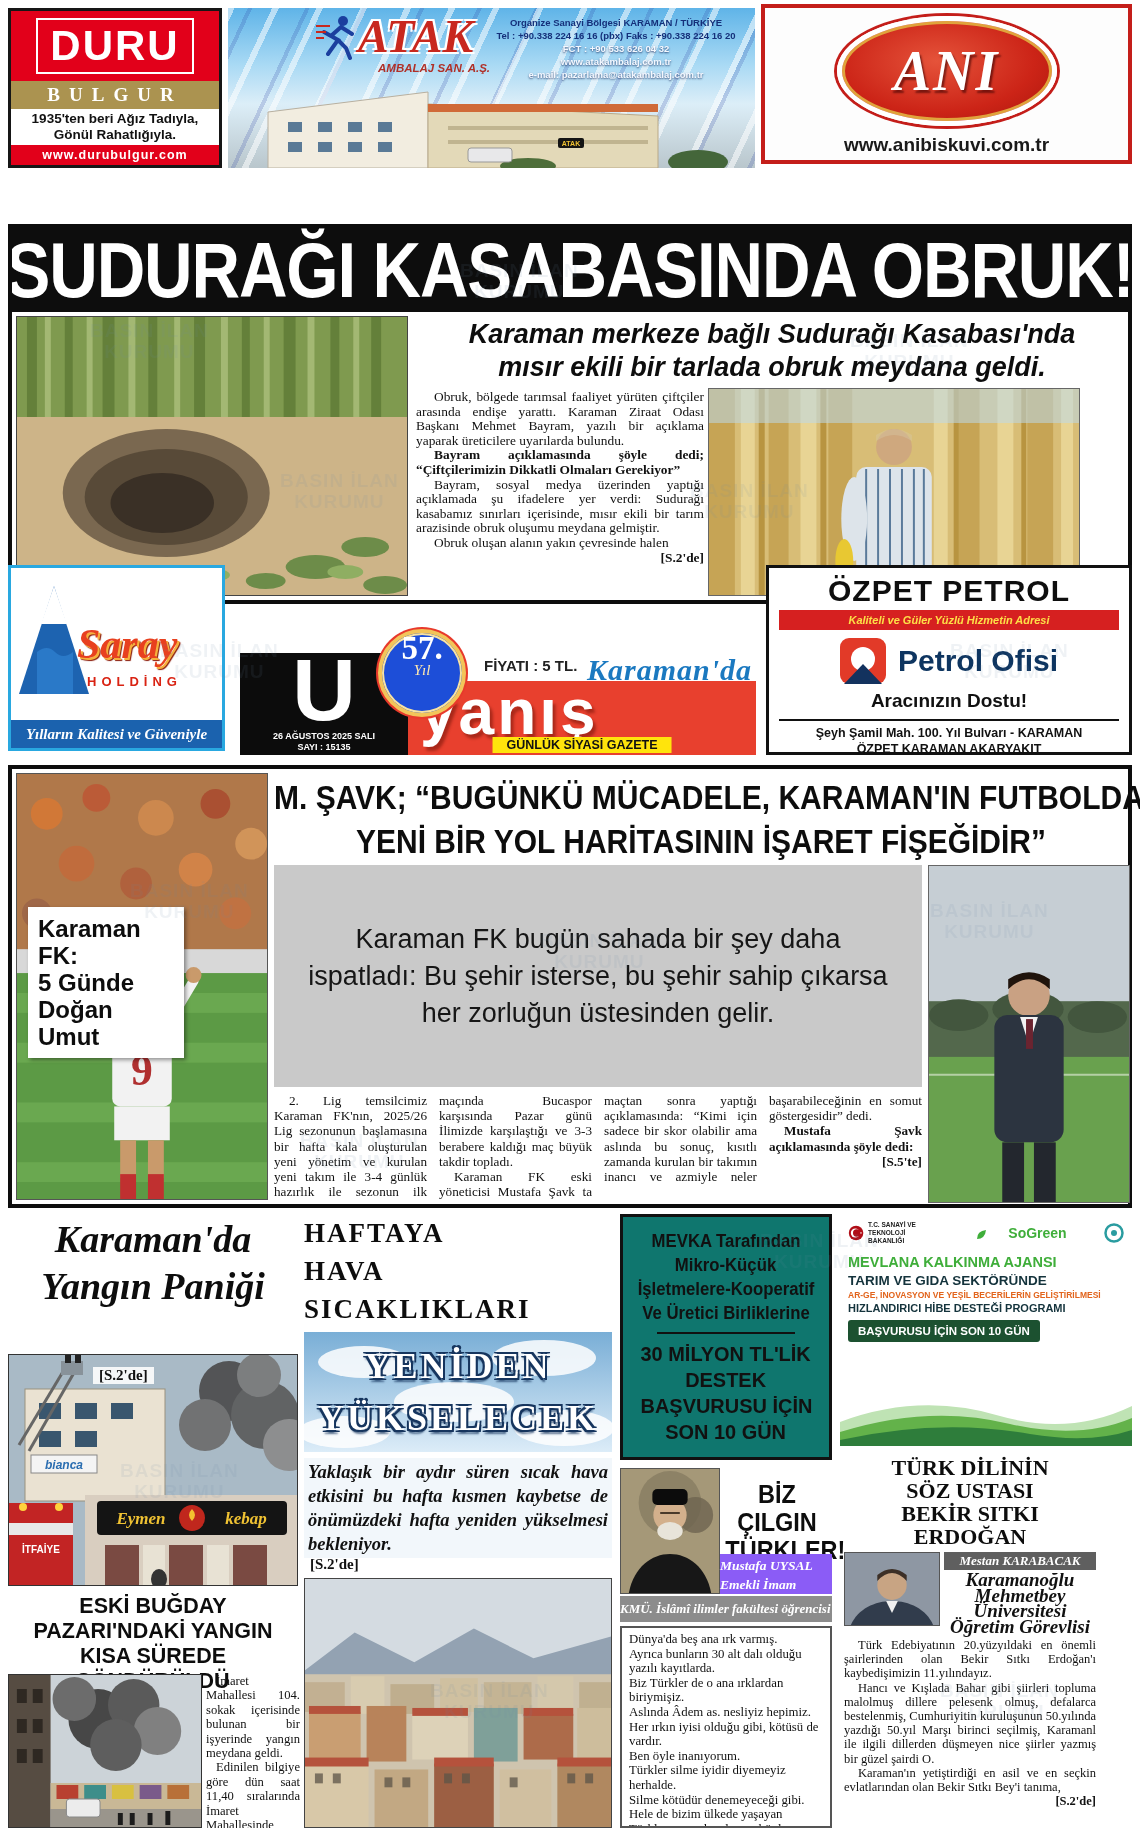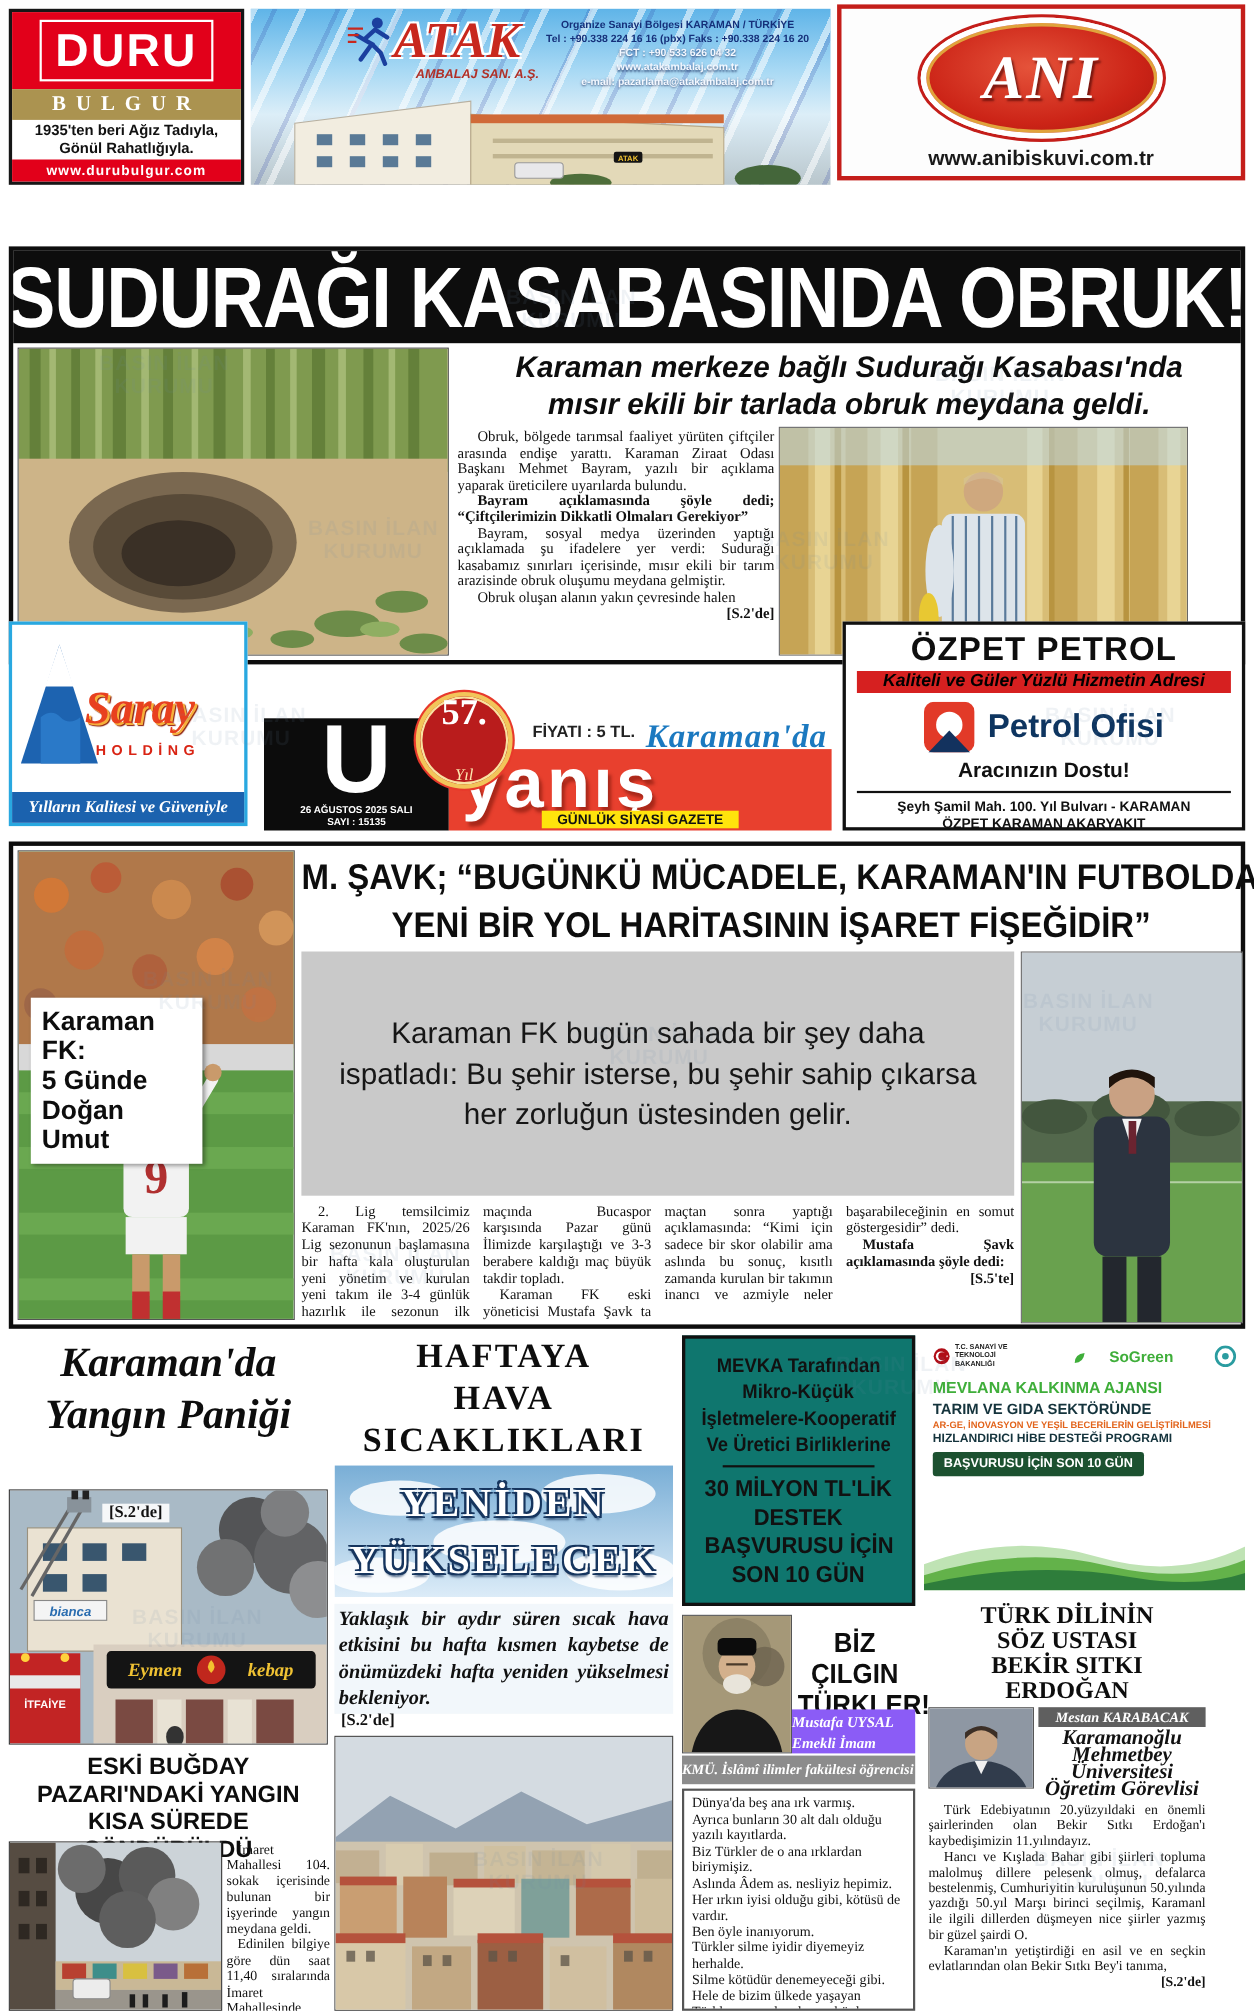--- a/index.html
+++ b/index.html
@@ -75,31 +75,31 @@
   .uyanis { left:236px; top:565px; width:524px; height:192px; }
   .uy-black { position:absolute; left:4px; top:88px; width:168px; height:102px; background:#0c0c0c; }
   .uy-u { color:#fff; font-weight:900; font-size:88px; line-height:70px; text-align:center; margin-top:2px;}
   .uy-date { position:absolute; bottom:2px; width:100%; text-align:center; color:#fff; font-size:9px; font-weight:700; line-height:11px; }
   .uy-red { position:absolute; left:172px; top:116px; right:4px; height:74px; background:#e8402e; overflow:hidden;}
   .uy-rest { color:#fff; font-weight:900; font-size:64px; line-height:62px; padding-left:12px; letter-spacing:3px;
              text-shadow:3px 4px 3px rgba(90,10,0,.45); }
   .uy-yellow { position:absolute; bottom:2px; left:50%; transform:translateX(-50%); background:#ffe40c; color:#111;
                font-weight:800; font-size:12.5px; padding:1px 14px; white-space:nowrap; }
   .uy-badge { position:absolute; left:142px; top:64px; width:88px; height:88px; border-radius:50%;
-              background:#b91c1c; border:4px solid #f2c55a; box-shadow:0 0 0 2px #e8392b, inset 0 0 0 2px #f8e2a0;
-              display:flex; flex-direction:column; align-items:center; justify-content:space-between; z-index:5;}
+              background:#1d4ed8; border:4px solid #f2c55a; box-shadow:0 0 0 2px #e8392b, inset 0 0 0 2px #f8e2a0;
+              display:flex; flex-direction:column; align-items:center; justify-content:flex-start; z-index:5;}
   .uy-badge .n { color:#fff; font-family:"Liberation Serif",serif; font-weight:900; font-size:33px; line-height:30px;}
   .uy-badge .y { color:#ffe9b0; font-family:"Liberation Serif",serif; font-style:italic; font-size:15px; line-height:15px;}
   .uy-price { position:absolute; left:248px; top:92px; font-size:15px; font-weight:600; color:#222; }
   .uy-region { position:absolute; right:8px; top:88px; color:#1b79c0; font-family:"Liberation Serif",serif;
                font-weight:800; font-style:italic; font-size:30px; letter-spacing:1px;}
 
   .ozpet { left:766px; top:565px; width:366px; height:190px; border:3px solid #111; background:#fff; padding:6px 10px; }
   .oz-brand { text-align:center; font-weight:900; font-size:30px; letter-spacing:1px; color:#0e0e0e; line-height:34px;}
-  .oz-strip { background:#d62020; color:#000000; font-style:italic; font-weight:700; font-size:16px; text-align:center;
+  .oz-strip { background:#d62020; color:#fde047; font-style:italic; font-weight:700; font-size:11px; text-align:center;
               line-height:20px; height:20px; margin-top:2px;}
   .oz-row { display:flex; align-items:center; justify-content:center; gap:12px; margin-top:8px; }
   .oz-po { color:#0e3560; font-weight:800; font-size:30px; }
   .oz-slogan { text-align:center; font-weight:800; font-size:19px; margin-top:6px; }
   .oz-div { border-top:2px solid #111; margin:7px 0 4px; }
   .oz-addr { text-align:center; font-weight:700; font-size:12.5px; line-height:16px;}
   .oz-co { text-align:center; font-weight:800; font-size:12.5px; line-height:16px;}
 
   
   .sec-fb { left:8px; top:765px; width:1124px; height:443px; border:4px solid #0d0d0d; background:#fff; }
@@ -120,22 +120,22 @@
                  font-family:"Liberation Serif",serif; font-style:italic; font-weight:900; font-size:38px; line-height:47px; }
   .fire-photo { left:8px; top:1354px; width:290px; height:232px; border:1px solid #333; }
   .fire-ref { position:absolute; left:84px; top:12px; background:rgba(255,255,255,.88); padding:0 6px;
               font-family:"Liberation Serif",serif; font-weight:700; font-size:15px; }
   .eski-head { left:8px; top:1594px; width:290px; text-align:center; font-weight:800; font-size:21.5px; line-height:25px; color:#0d0d0d;}
   .smoke-photo { left:8px; top:1674px; width:194px; height:154px; border:1px solid #333; }
   .fire-body { left:206px; top:1674px; width:94px; height:154px; overflow:hidden;
                font-family:"Liberation Serif",serif; font-size:12.6px; line-height:14.4px; text-align:justify; hyphens:auto;}
   .fire-body p { text-indent:10px; }
 
-  .weather-head { left:304px; top:1214px; width:308px; text-align:center; color:#0d0d0d;
-                  font-family:"Liberation Serif",serif; font-weight:900; font-size:31px; line-height:38px; letter-spacing:2px;}
+  .weather-head { left:304px; top:1214px; width:308px; text-align:left; color:#0d0d0d;
+                  font-family:"Liberation Serif",serif; font-weight:900; font-size:27px; line-height:38px; letter-spacing:2px;}
   .weather-sky { left:304px; top:1332px; width:308px; height:120px; overflow:hidden; }
   .weather-sky .txt { position:absolute; inset:0; display:flex; flex-direction:column; align-items:center; justify-content:center; }
   .weather-sky .txt div { color:#fff; font-family:"Liberation Serif",serif; font-weight:900; font-size:36px; line-height:52px; letter-spacing:3px;
       text-shadow:-2px -2px 0 #16355e, 2px -2px 0 #16355e, -2px 2px 0 #16355e, 2px 2px 0 #16355e, 0 4px 2px rgba(22,53,94,.7); }
   .weather-body { left:304px; top:1458px; width:308px; font-family:"Liberation Serif",serif; font-style:italic; font-weight:700;
                   font-size:18.5px; line-height:24px; text-align:justify; background:#f2f7fb; padding:2px 4px;}
   .weather-ref { left:310px; top:1556px; font-family:"Liberation Serif",serif; font-weight:700; font-size:15px; }
   .city-photo { left:304px; top:1578px; width:308px; height:250px; border:1px solid #444; }
 
   .mevka { left:620px; top:1214px; width:212px; height:246px; border:3px solid #111; background:#0f766e;

